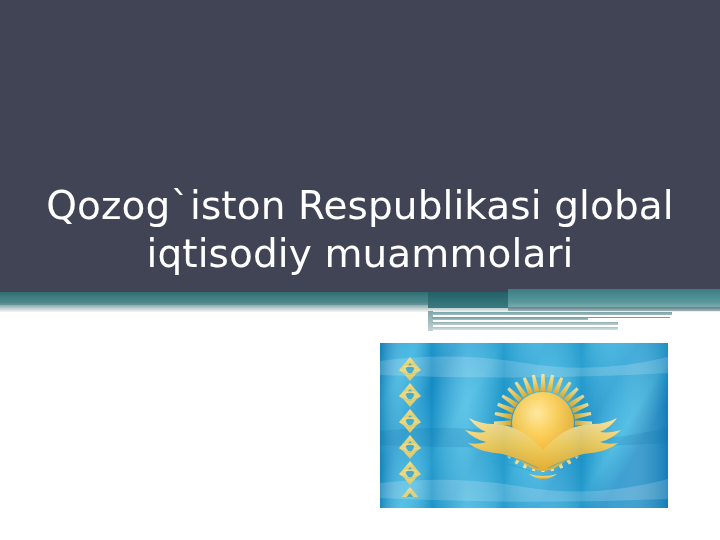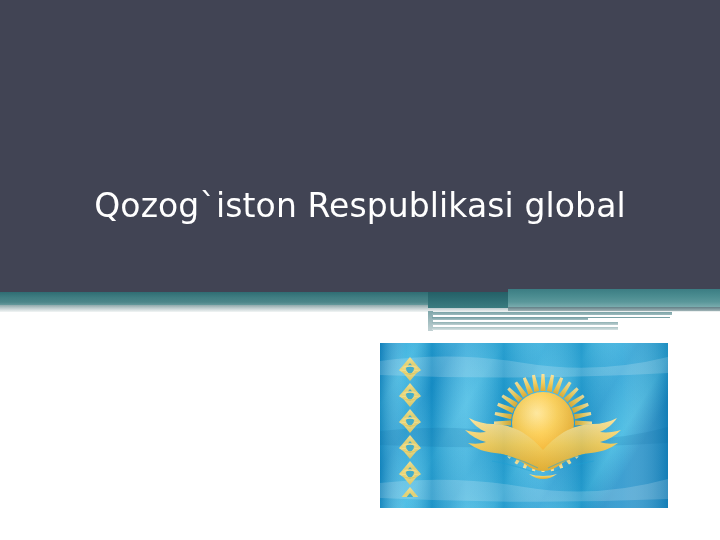--- a/index.html
+++ b/index.html
@@ -35,21 +35,21 @@
   
   .title-block {
     position: absolute;
     left: 30px;
     top: 182px;
     width: 660px;
     text-align: center;
   }
   .title-line {
     color: #ffffff;
-    font-size: 33px;
+    font-size: 39px;
     line-height: 48px;
     font-weight: 400;
     letter-spacing: 0.1px;
     white-space: nowrap;
   }
 
   
   .divider-main {
     position: absolute;
     left: 0;
@@ -155,20 +155,21 @@
 </style>
 </head>
 <body>
 
 <div id="slide">
 
   <div class="header-panel"></div>
 
   <div class="title-block">
     <div class="title-line">Qozog`iston Respublikasi global</div>
+    <div class="title-line">iqtisodiy muammolari</div>
   </div>
 
   <div class="divider-main"></div>
   <div class="divider-main-shadow"></div>
 
   <div class="divider-right-under"></div>
   <div class="divider-right-top"></div>
   <div class="divider-right-top-shadow"></div>
 
   <div class="accent-nub"></div>

